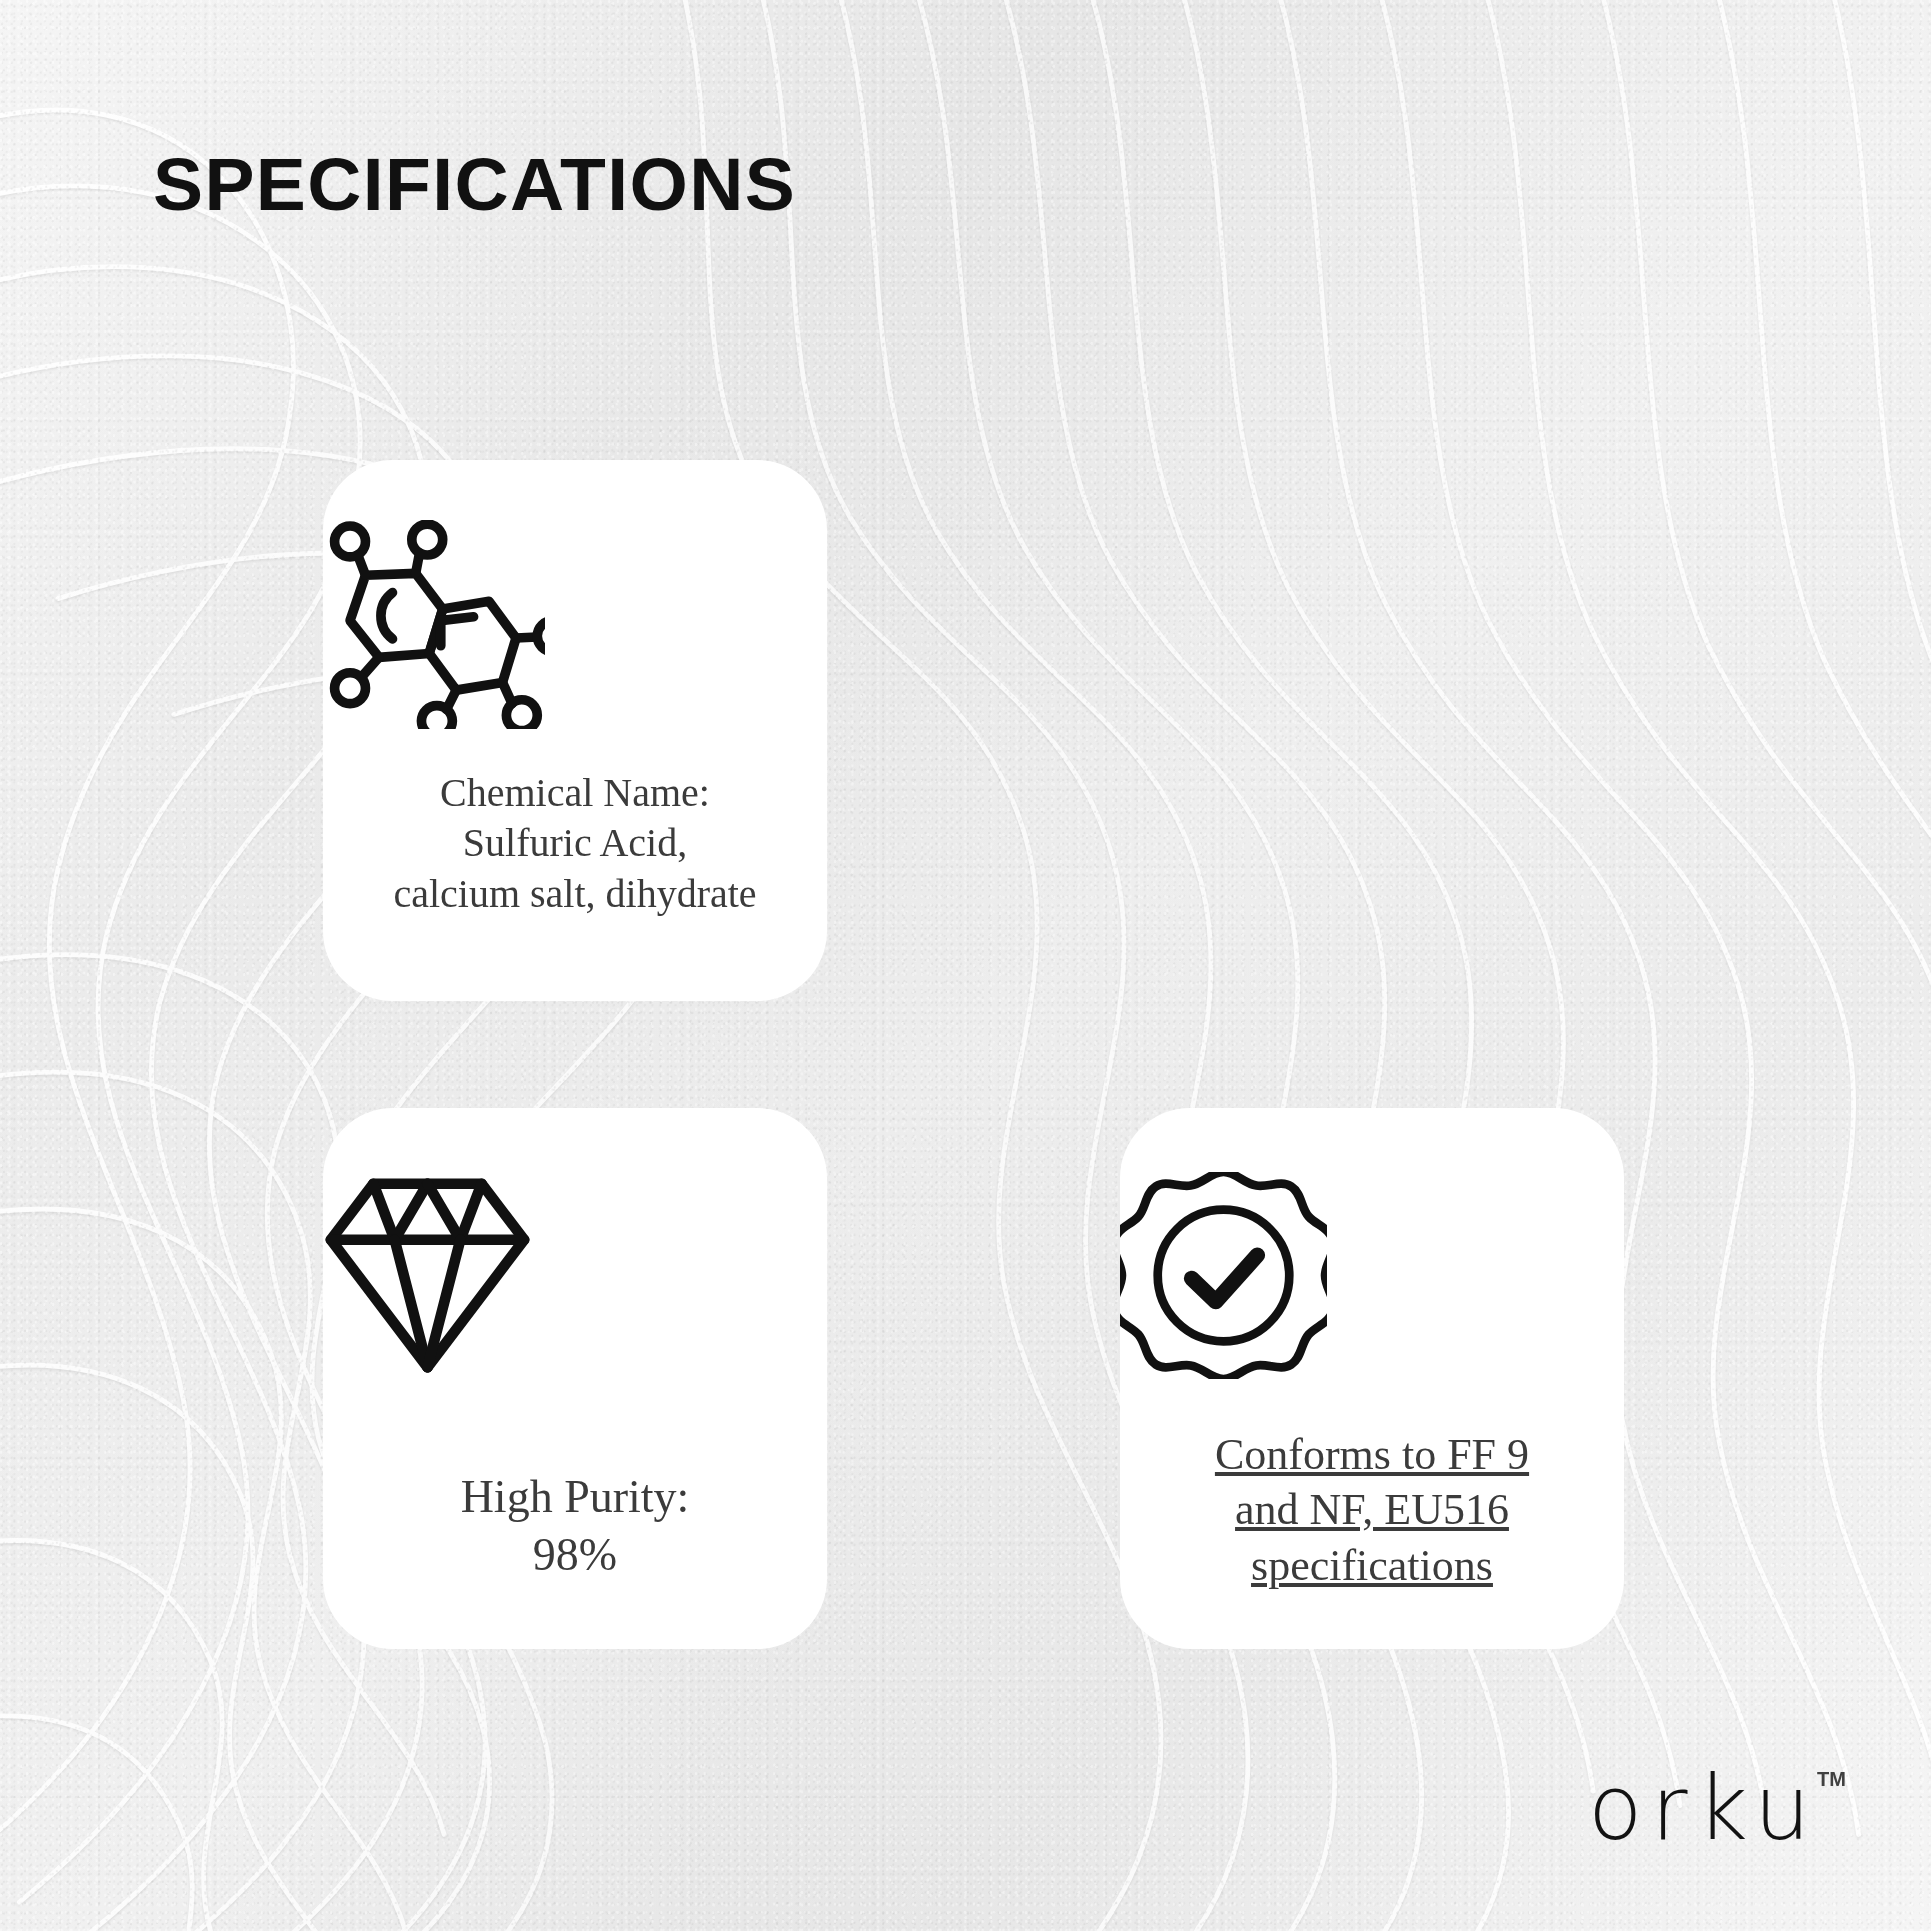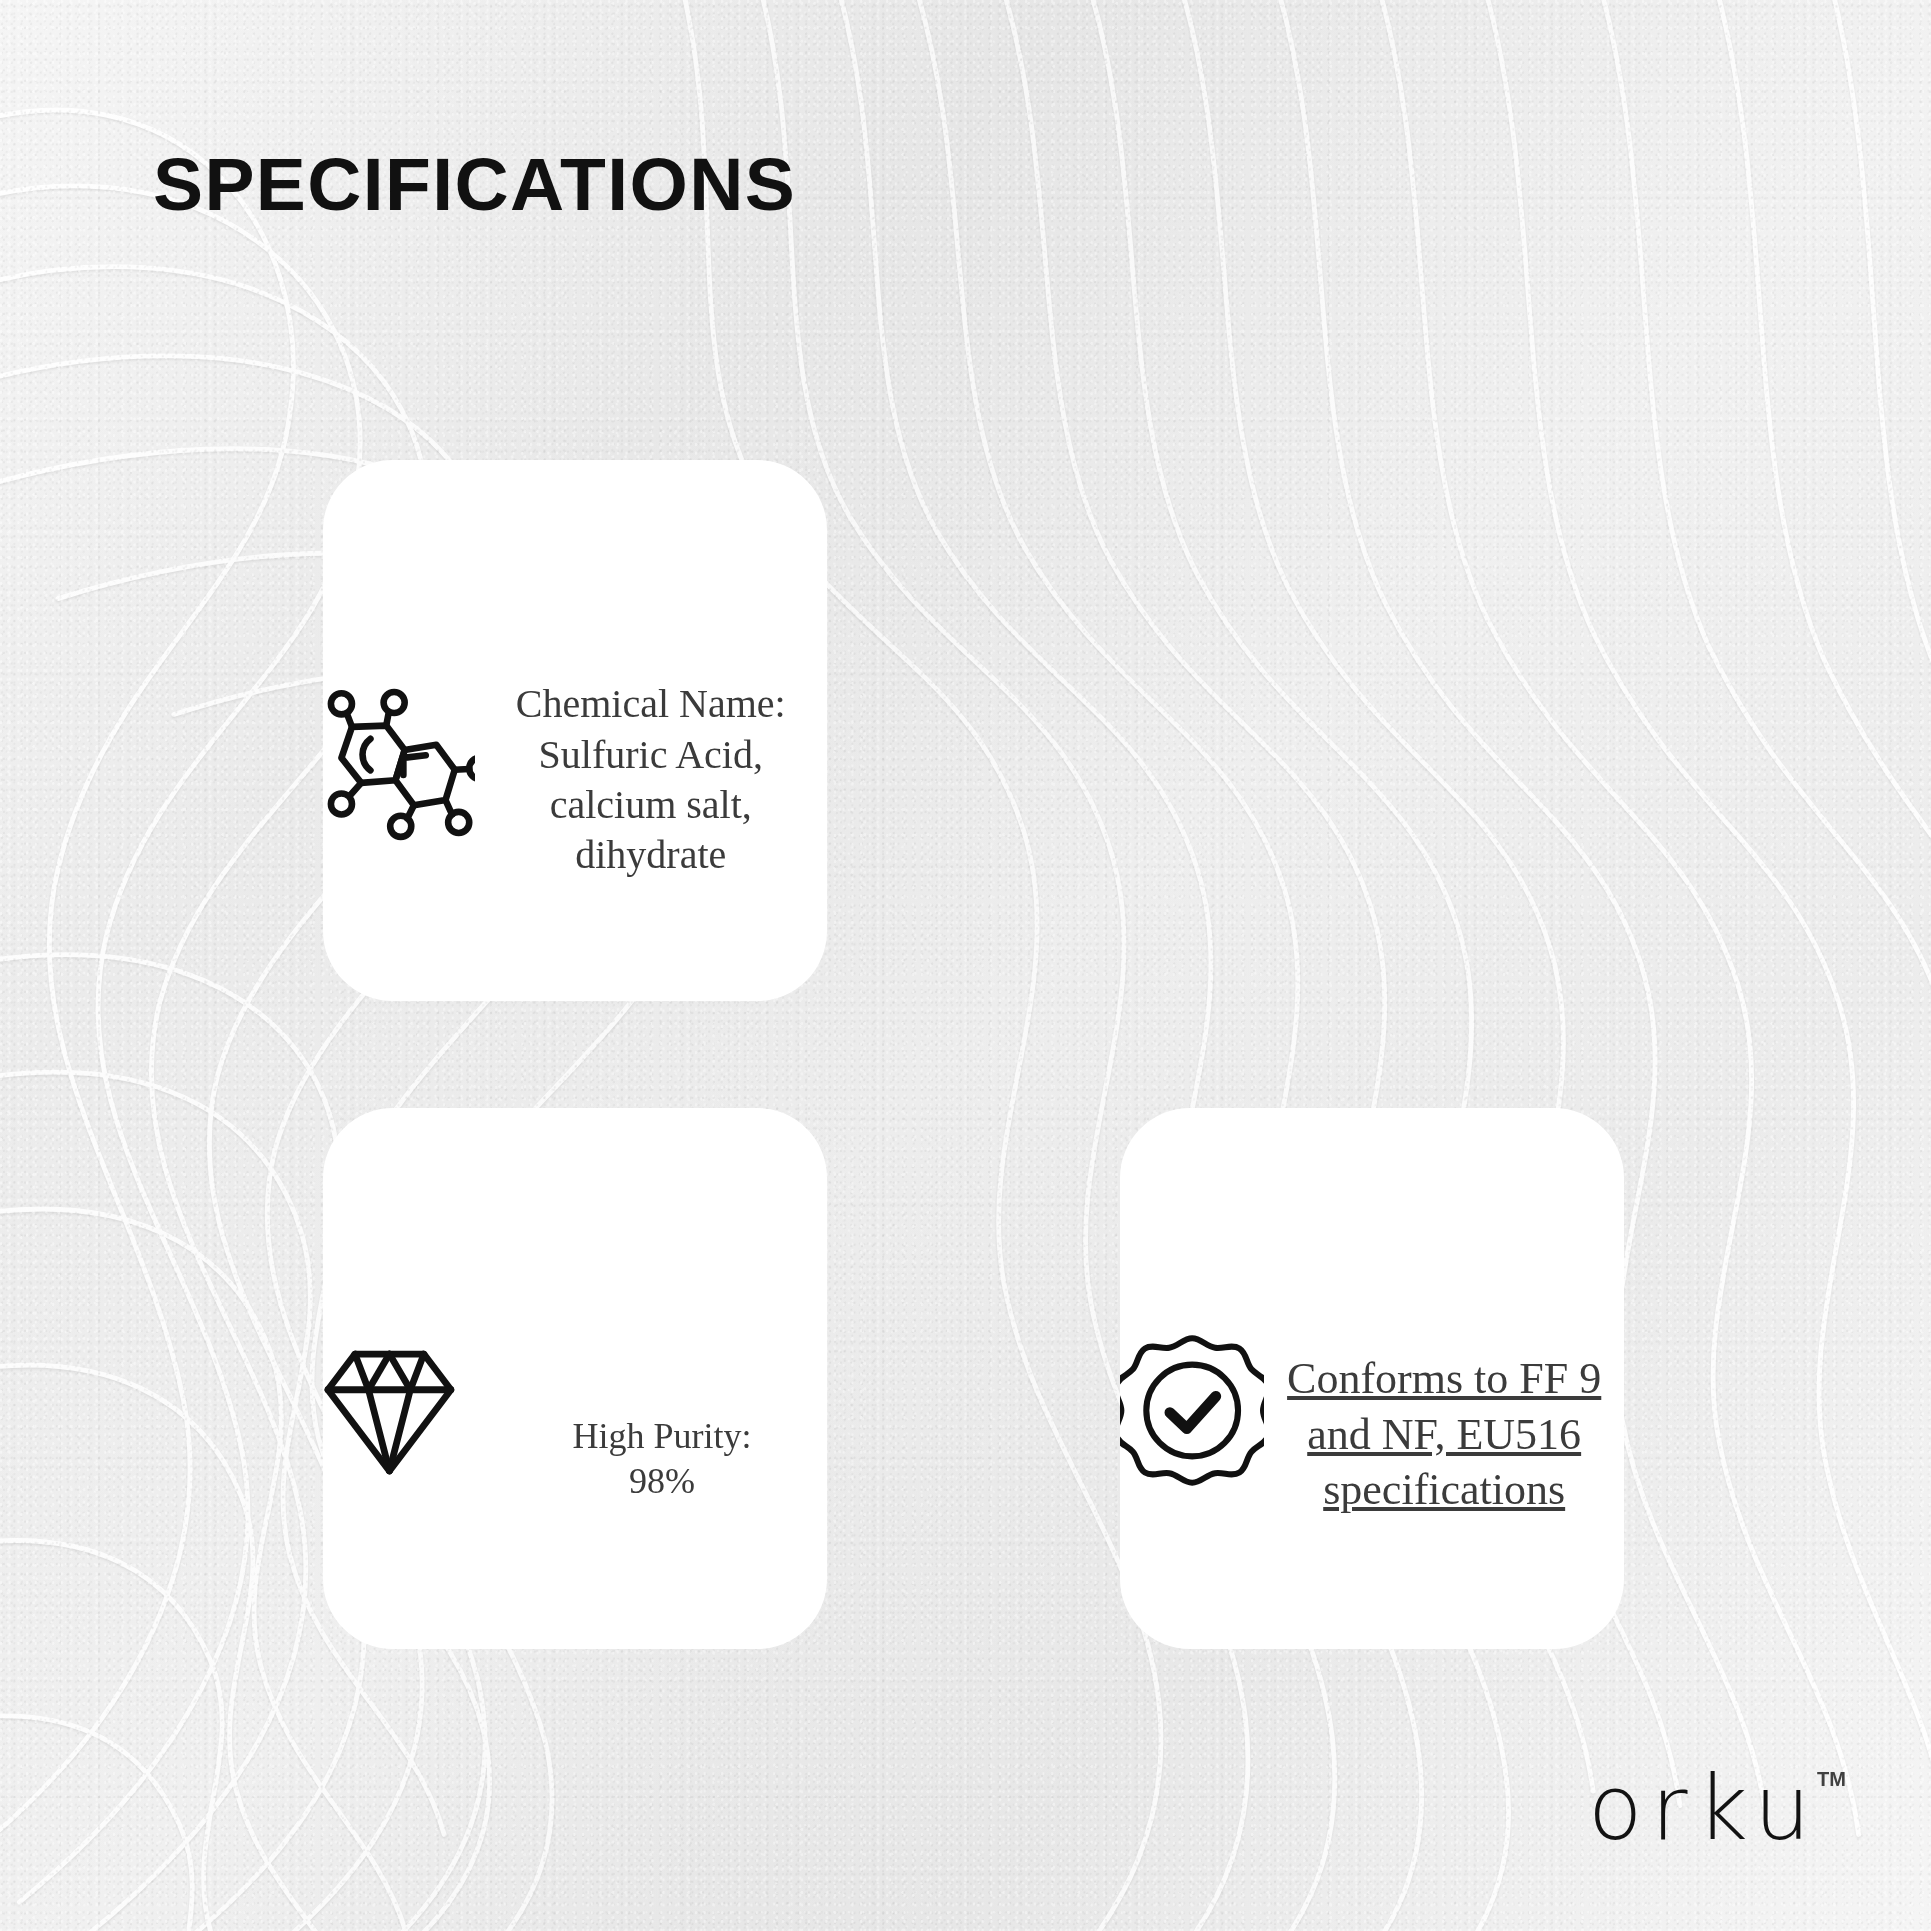--- a/index.html
+++ b/index.html
@@ -73,21 +73,22 @@
     top: 0;
     width: 1931px;
     height: 1931px;
   }
 
   .spec-card {
     position: absolute;
     background: #ffffff;
     border-radius: 70px;
     display: flex;
-    align-items: center;
+    flex-direction: column;
+    align-items: flex-start;
   }
 
   .card-icon {
     display: block;
   }
 
   .card-caption {
     font-family: "Liberation Serif", "DejaVu Serif", serif;
     color: #3b3b3b;
     font-size: 39px;
@@ -109,21 +110,21 @@
   #card-appearance {
     left: 1120px; top: 460px; width: 504px; height: 541px;
     padding-top: 73px;
   }
   #card-appearance .card-caption { margin-top: 83px; font-size: 41px; }
 
   #card-purity {
     left: 323px; top: 1108px; width: 504px; height: 541px;
     padding-top: 68px;
   }
-  #card-purity .card-caption { margin-top: 93px; font-size: 36px; margin-left: 41px; }
+  #card-purity .card-caption { margin-top: 93px; font-size: 46px; }
 
   #card-compliance {
     left: 1120px; top: 1108px; width: 504px; height: 541px;
     padding-top: 64px;
   }
   #card-compliance .card-caption { margin-top: 48px; font-size: 44px; text-decoration: underline; }
 
   
   #brand-logo {
     position: absolute;

